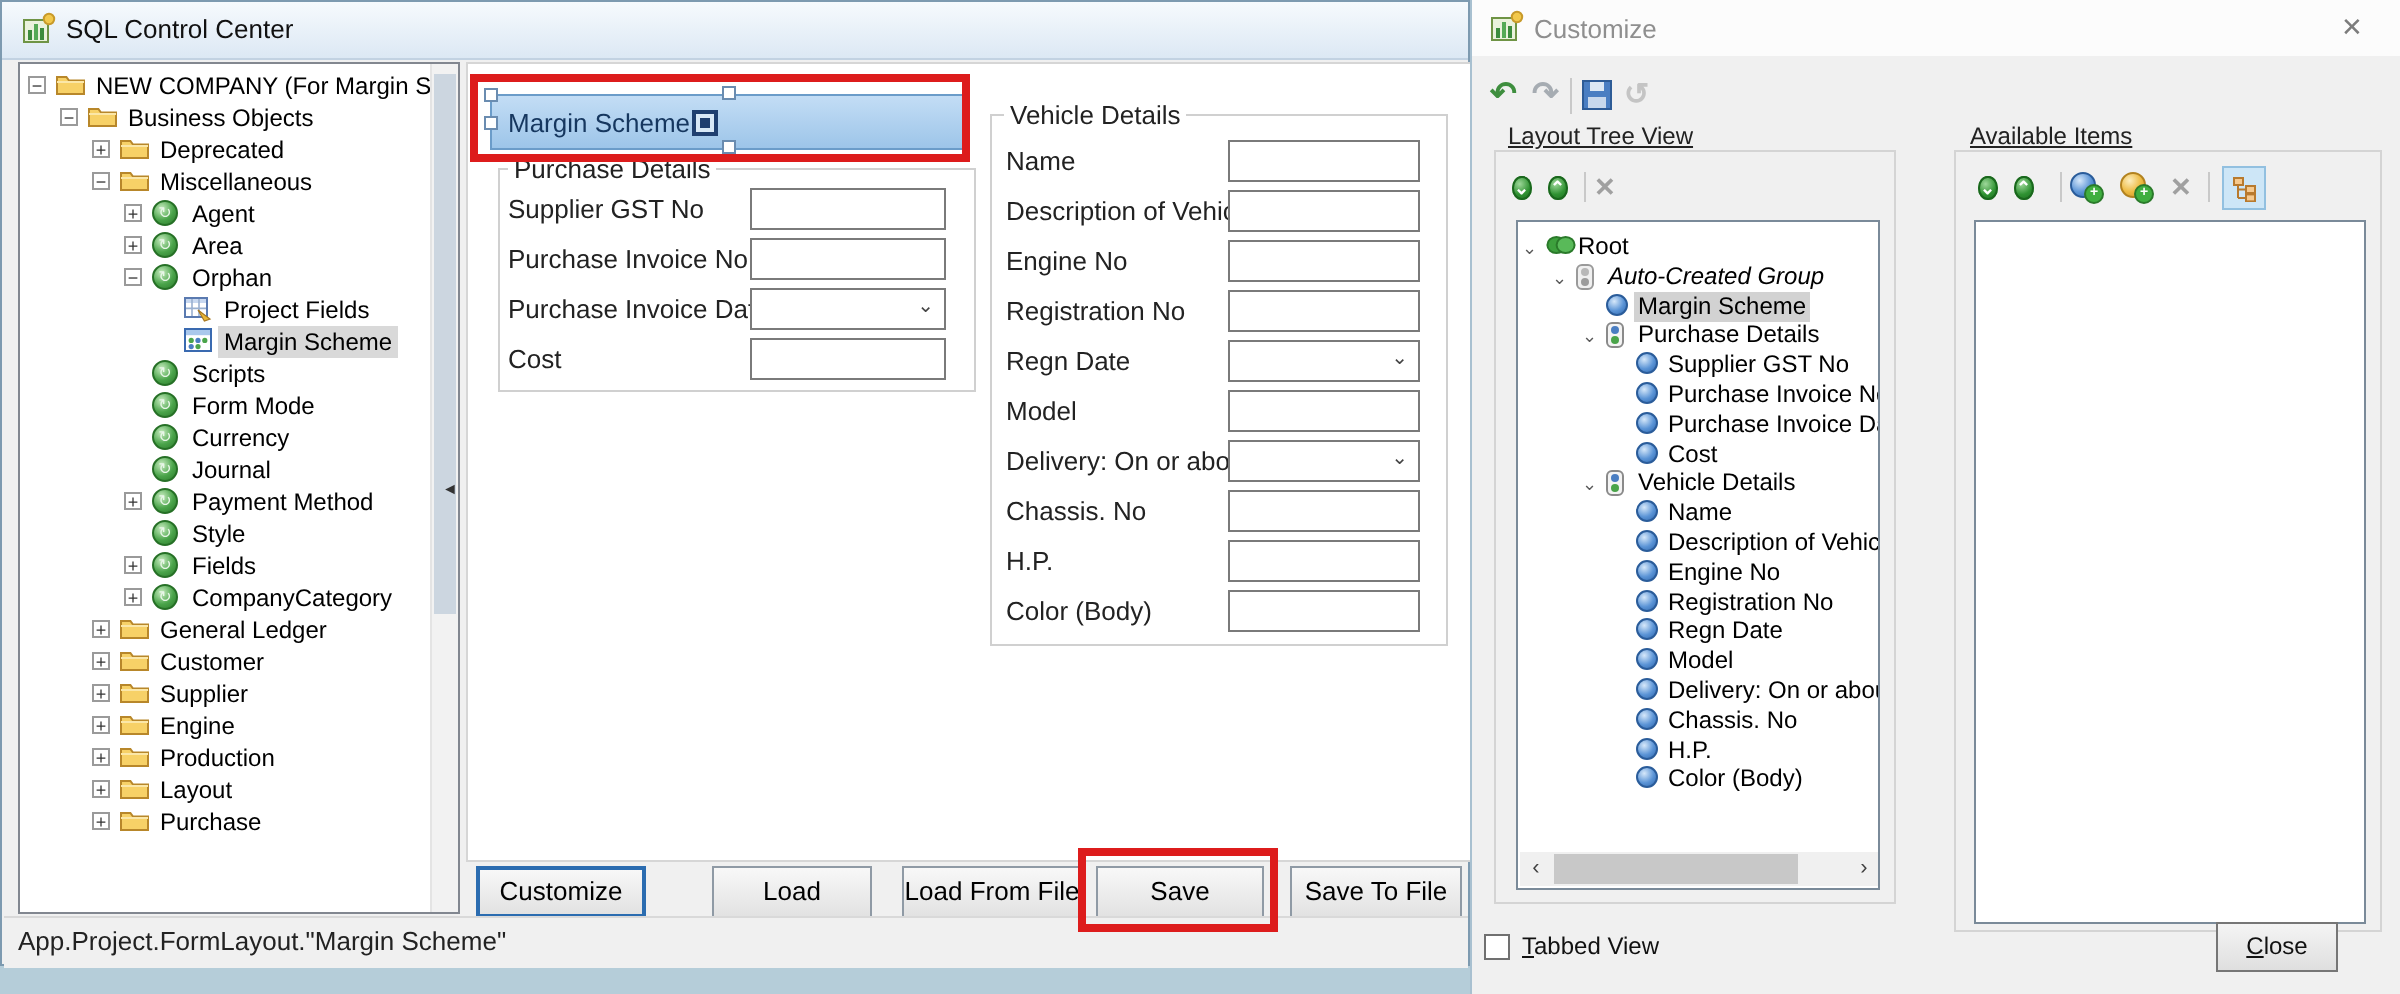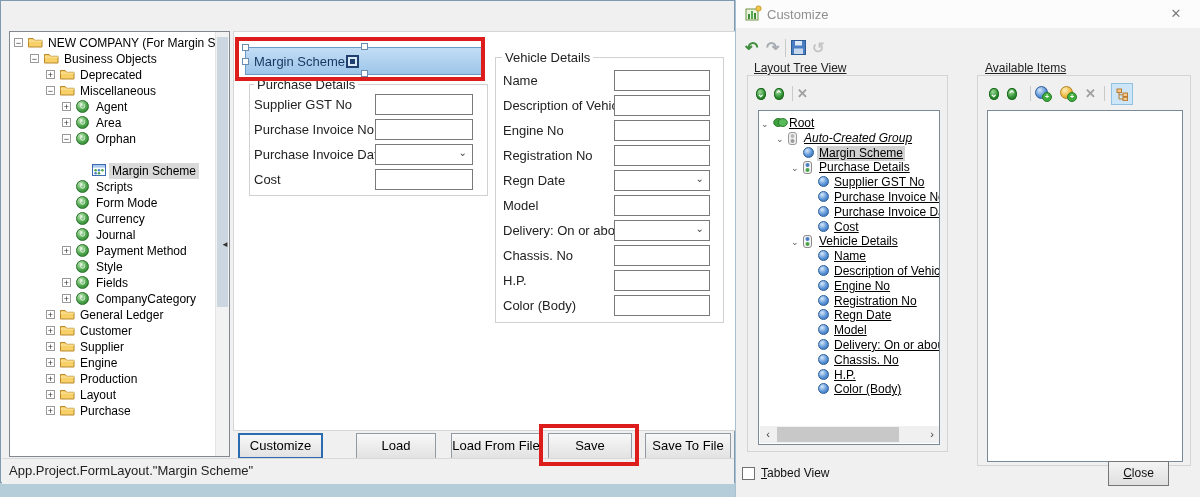--- a/index.html
+++ b/index.html
@@ -56,21 +56,21 @@
   #dlg-icon{position:absolute;left:9px;top:5px;width:17px;height:17px;}
   #dlg-close{position:absolute;left:430px;top:5px;width:20px;height:18px;text-align:center;
              font-size:13px;color:#7c7c7c;line-height:18px;}
   .tb-sep{position:absolute;width:1px;background:#c9c9c9;}
   .grp-caption{position:absolute;font-size:12px;color:#222;text-decoration:underline;background:#f0f0f0;padding-right:4px;}
   .dlg-grp{position:absolute;border:1px solid #d4d4d4;box-sizing:border-box;}
   .tree-box{position:absolute;background:#fff;border:1px solid #7a8a99;box-sizing:border-box;overflow:hidden;}
   .dtr-row{position:absolute;left:0;width:100%;height:15px;line-height:15px;white-space:nowrap;font-size:12px;}
   .d-exp{position:absolute;top:1px;font-size:9px;color:#5a5a5a;}
   .d-ico{position:absolute;top:1px;}
-  .d-label{position:absolute;top:0;padding:0 2px;height:15px;line-height:15px;text-decoration:underline;}
+  .d-label{position:absolute;top:0;padding:0 2px;height:15px;line-height:15px;}
   .d-label.sel{background:#d2d2d2;}
   .d-label.it{font-style:italic;}
   .hscroll{position:absolute;left:1px;bottom:1px;height:17px;background:#f0f0f0;}
   .h-arr{position:absolute;top:0;width:16px;height:17px;text-align:center;line-height:16px;font-size:11px;color:#404040;}
   .h-thumb{position:absolute;top:1px;height:15px;background:#c8c8c8;}
   .list-box{position:absolute;background:#fff;border:1px solid #7a8a99;box-sizing:border-box;}
   .checkbox{position:absolute;width:13px;height:13px;background:#fff;border:1px solid #707070;box-sizing:border-box;}
   .mn::first-letter{text-decoration:underline;}
   .cb-label{position:absolute;font-size:12px;color:#111;}
   .dlg-btn{position:absolute;background:linear-gradient(#f4f4f4,#dfdfdf);border:1px solid #767676;
@@ -90,20 +90,32 @@
               display:flex;align-items:center;justify-content:center;}
   
   .annotation{position:absolute;border:4px solid #dd1c1c;box-sizing:border-box;pointer-events:none;z-index:50;}
 </style>
 </head>
 <body>
 
 <div id="canvas">
 
   <div id="main-window">
+    <div id="mw-titlebar">
+      <span id="mw-icon">
+          <span style="display: block; width: 17px; height: 17px;"><svg width="17" height="17" viewBox="0 0 17 17">
+              <rect x="1" y="4" width="12" height="11" fill="#eaf2dc" stroke="#6f9445"></rect>
+              <rect x="3" y="9" width="2" height="5" fill="#3c8c3c"></rect>
+              <rect x="6" y="6" width="2" height="8" fill="#55aa55"></rect>
+              <rect x="9" y="8" width="2" height="6" fill="#3c8c3c"></rect>
+              <circle cx="13.5" cy="3.5" r="2.6" fill="#f2c84b" stroke="#c89a2a"></circle>
+            </svg></span>
+        </span>
+      <span id="mw-title">SQL Control Center</span>
+    </div>
 
     <div id="left-tree">
       <div id="left-tree-rows" class="abs" style="left:0;top:0;right:13px;bottom:0;">
           <div class="ltr-row" style="top: 3px;">
             <span class="exp-box" style="left: 4px;">−</span>
             <span class="t-ico" style="left: 18px;">
               <span style="display: block; width: 15px; height: 12px;"><svg width="15" height="12" viewBox="0 0 15 12">
                   <path d="M0.5 2.5 h4.7 l1.3 1.8 h7.5 v6.7 h-13.5 z" fill="#f7d167" stroke="#b8872a"></path>
                   <path d="M0.5 5 h13.5" stroke="#fbe7a8"></path>
                 </svg></span>
@@ -159,20 +171,31 @@
             <span class="t-label" style="left: 83px;">Area</span>
           </div>
           <div class="ltr-row" style="top: 99px;">
             <span class="exp-box" style="left: 52px;">−</span>
             <span class="t-ico" style="left: 66px;">
               <span class="sph sph-green" style="width: 13px; height: 13px;">
                 <span style="display: block; color: rgb(232, 246, 232); font-size: 8px; line-height: 12px; text-align: center;">↻</span>
               </span>
             </span>
             <span class="t-label" style="left: 83px;">Orphan</span>
+          </div>
+          <div class="ltr-row" style="top: 115px;">
+            <span class="t-ico" style="left: 82px;">
+              <span style="display: block; width: 14px; height: 13px;"><svg width="14" height="13" viewBox="0 0 14 13">
+                  <rect x="0.5" y="1" width="11" height="9.5" fill="#fff" stroke="#5a7ab0"></rect>
+                  <rect x="1" y="1.5" width="10" height="2" fill="#c8d8f0"></rect>
+                  <path d="M4 1.5 v8.5 M7.5 1.5 v8.5 M1 6.2 h10" stroke="#9ab0d0" stroke-width="0.8"></path>
+                  <path d="M7 7 l6 4.5 l-2.8 1 z" fill="#e8b838" stroke="#a87820" stroke-width="0.6"></path>
+                </svg></span>
+            </span>
+            <span class="t-label" style="left: 99px;">Project Fields</span>
           </div>
           <div class="ltr-row" style="top: 131px;">
             <span class="t-ico" style="left: 82px;">
               <span style="display: block; width: 14px; height: 12px;"><svg width="14" height="12" viewBox="0 0 14 12">
                   <rect x="0.5" y="0.5" width="13" height="11" fill="#fff" stroke="#3a6ab0"></rect>
                   <rect x="1" y="1" width="12" height="2.6" fill="#aac8ec"></rect>
                   <circle cx="3.6" cy="6.2" r="1.3" fill="#4aa44a"></circle>
                   <circle cx="7" cy="6.2" r="1.3" fill="#4a7ec2"></circle>
                   <circle cx="10.4" cy="6.2" r="1.3" fill="#4aa44a"></circle>
                   <circle cx="3.6" cy="9.3" r="1.3" fill="#4a7ec2"></circle>

